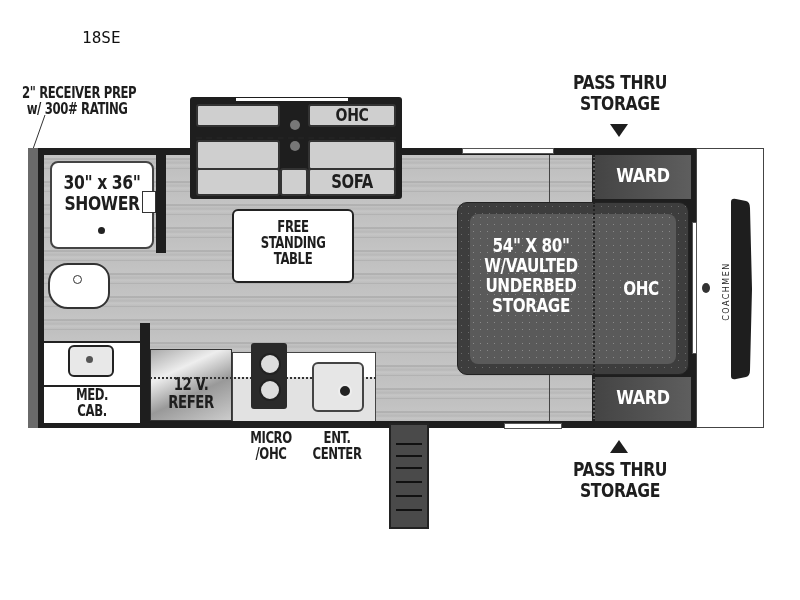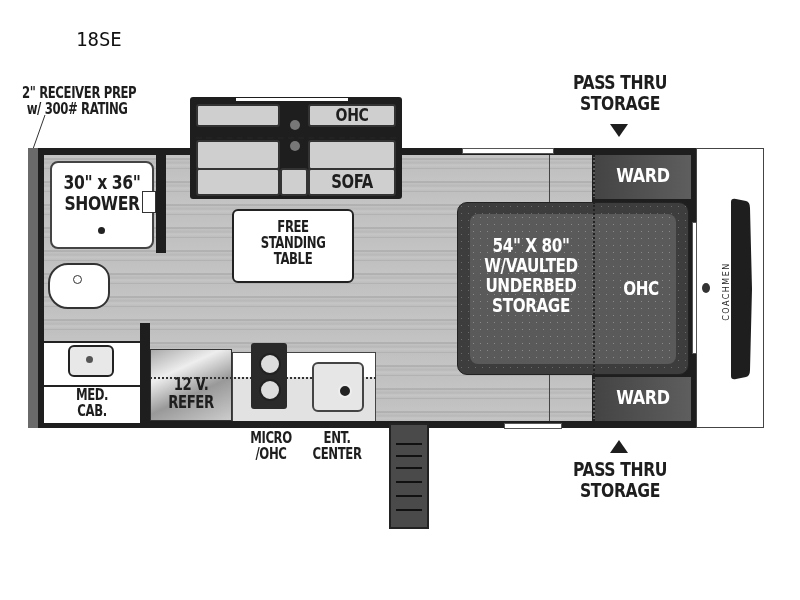--- a/index.html
+++ b/index.html
@@ -1,20 +1,20 @@
 <!DOCTYPE html>
 <html><head>
 <meta charset="utf-8">
 <style>
   html,body{margin:0;padding:0;background:#fff;}
   body{width:800px;height:600px;position:relative;overflow:hidden;font-family:"Liberation Sans",sans-serif;}
   .abs{position:absolute;}
   .lbl{font-family:"DejaVu Sans",sans-serif;font-weight:bold;color:#1e1e1e;text-align:center;line-height:1.05;letter-spacing:-0.5px;transform:scaleX(0.78);transform-origin:center;}
   .wlbl{font-family:"DejaVu Sans",sans-serif;font-weight:bold;color:#fff;text-align:center;line-height:1.05;letter-spacing:-0.5px;transform:scaleX(0.8);transform-origin:center;}
-  .title{left:76px;top:28px;font-family:"DejaVu Sans Mono",monospace;font-size:19px;color:#111;}
+  .title{left:82px;top:28px;font-family:"DejaVu Sans Mono",monospace;font-size:16px;color:#111;}
   .floor{background:repeating-linear-gradient(0deg,#bdbdbd 0px,#c6c6c6 3px,#b8b8b8 5px,#c2c2c2 8px,#9f9f9f 9px,#c4c4c4 10px,#c0c0c0 22px,#a5a5a5 23px);}
   .cushion{background:#cfcfcf;border:2px solid #333;border-radius:3px;box-sizing:border-box;}
   .bedtex{background-color:#3d3d3d;background-image:radial-gradient(#6a6a6a 0.8px,transparent 1px);background-size:7px 7px;}
   .bedin{background-color:#5a5a5a;background-image:radial-gradient(#8a8a8a 0.8px,transparent 1px);background-size:7px 7px;}
   .ward{background:linear-gradient(90deg,#444 0%,#5e5e5e 100%);}
   .tri-down{width:0;height:0;border-left:9px solid transparent;border-right:9px solid transparent;border-top:13px solid #1e1e1e;}
   .tri-up{width:0;height:0;border-left:9px solid transparent;border-right:9px solid transparent;border-bottom:13px solid #1e1e1e;}
 </style>
 </head>
 <body>

